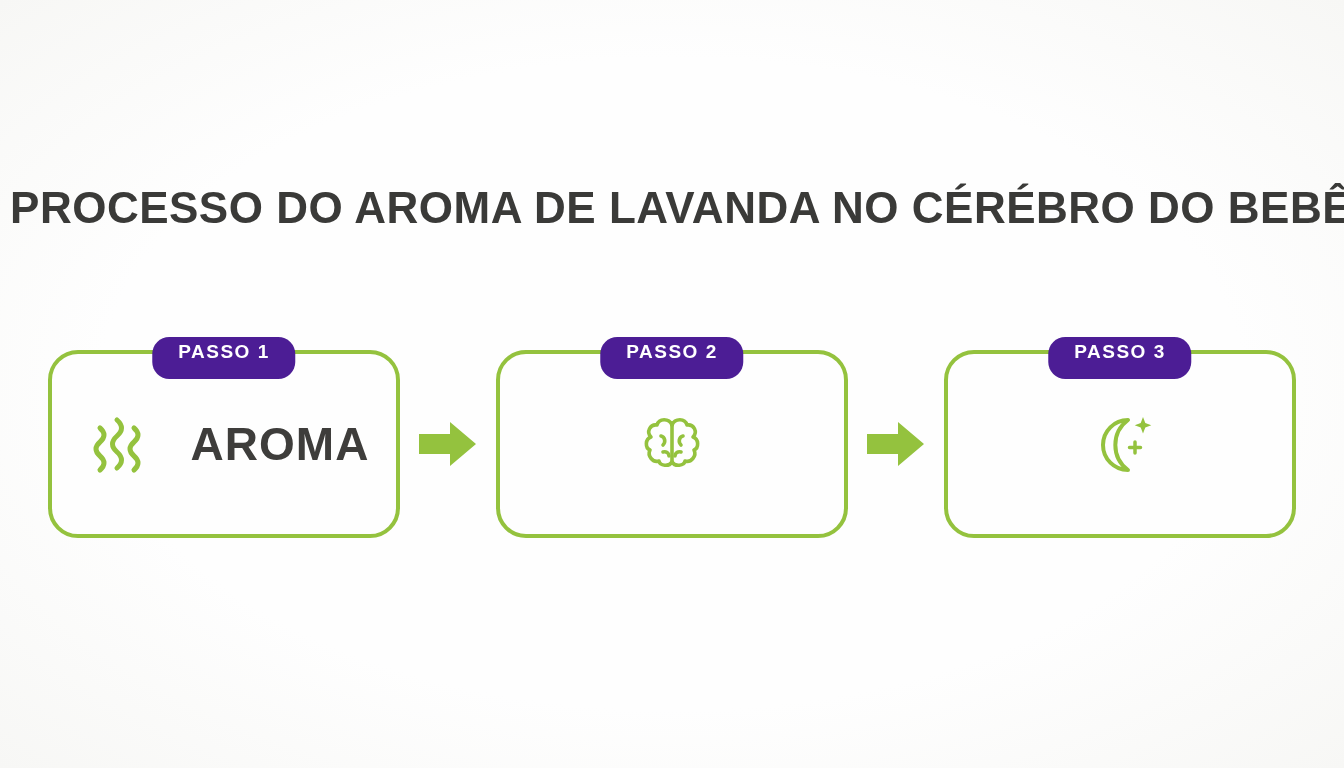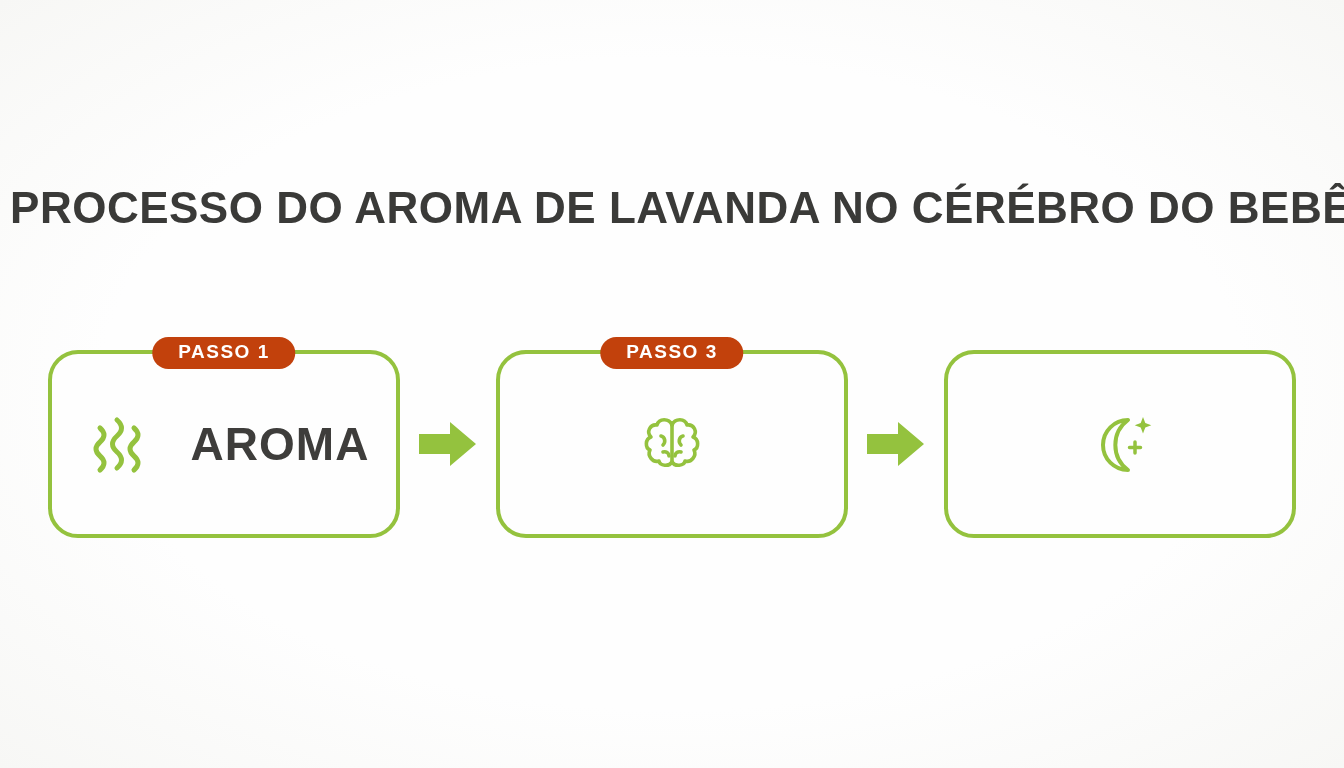--- a/index.html
+++ b/index.html
@@ -46,26 +46,26 @@
     display: flex;
     align-items: center;
     justify-content: center;
     gap: 24px;
   }
   .badge {
     position: absolute;
     top: -17px;
     left: 50%;
     transform: translateX(-50%);
-    background: #c2410c;
+    background: #4c1d95;
     color: #ffffff;
     font-weight: 700;
     font-size: 19px;
     letter-spacing: 1.5px;
-    padding: 5px 26px 6px 26px;
+    padding: 5px 26px 16px 26px;
     border-radius: 17px;
     white-space: nowrap;
     line-height: 1.1;
   }
   .step-label {
     font-size: 46px;
     font-weight: 800;
     color: #3e3d3b;
     letter-spacing: 1px;
     white-space: nowrap;
@@ -97,41 +97,42 @@
       <span class="step-label">AROMA</span>
     </div>
 
     <span class="arrow">
       <svg viewBox="0 0 58 46">
         <polygon points="0,13 31,13 31,1 57,23 31,45 31,33 0,33" fill="#94c23e"></polygon>
       </svg>
     </span>
 
     <div class="step-box">
-      <div class="badge">PASSO 3</div>
+      <div class="badge">PASSO 2</div>
       <span class="icon">
         <svg viewBox="0 0 76 76" fill="none" stroke="#94c23e" stroke-width="3.6" stroke-linecap="round" stroke-linejoin="round">
           <path d="M38 17 v 40"></path>
           <path d="M38 19 c -3 -7 -13 -7 -15 0 c -7 -1 -11 7 -6 12 c -6 2 -6 11 -1 13 c -3 6 3 13 9 11 c 1 5 10 6 13 1"></path>
           <path d="M38 19 c 3 -7 13 -7 15 0 c 7 -1 11 7 6 12 c 6 2 6 11 1 13 c 3 6 -3 13 -9 11 c -1 5 -10 6 -13 1"></path>
           <path d="M27 30 c 4 1 5 6 2 9"></path>
           <path d="M49 30 c -4 1 -5 6 -2 9"></path>
           <path d="M29 46 c 3 -1 6 1 6 4"></path>
           <path d="M47 46 c -3 -1 -6 1 -6 4"></path>
         </svg>
       </span>
     </div>
 
     <span class="arrow">
       <svg viewBox="0 0 58 46">
         <polygon points="0,13 31,13 31,1 57,23 31,45 31,33 0,33" fill="#94c23e"></polygon>
       </svg>
     </span>
 
     <div class="step-box">
+      <div class="badge">PASSO 3</div>
       <span class="icon">
         <svg viewBox="0 0 76 76" fill="none" stroke="#94c23e" stroke-width="4" stroke-linecap="round" stroke-linejoin="round">
           <path d="M46 14 A 25 25 0 1 0 46 64 A 31 31 0 0 1 46 14 Z"></path>
           <path d="M53 36 v 11 M47.5 41.5 h 11" stroke-width="3.5"></path>
           <path d="M61 11 l 2.3 6 6 2.3 -6 2.3 -2.3 6 -2.3 -6 -6 -2.3 6 -2.3 Z" fill="#94c23e" stroke="none"></path>
         </svg>
       </span>
     </div>
 
   </div>

